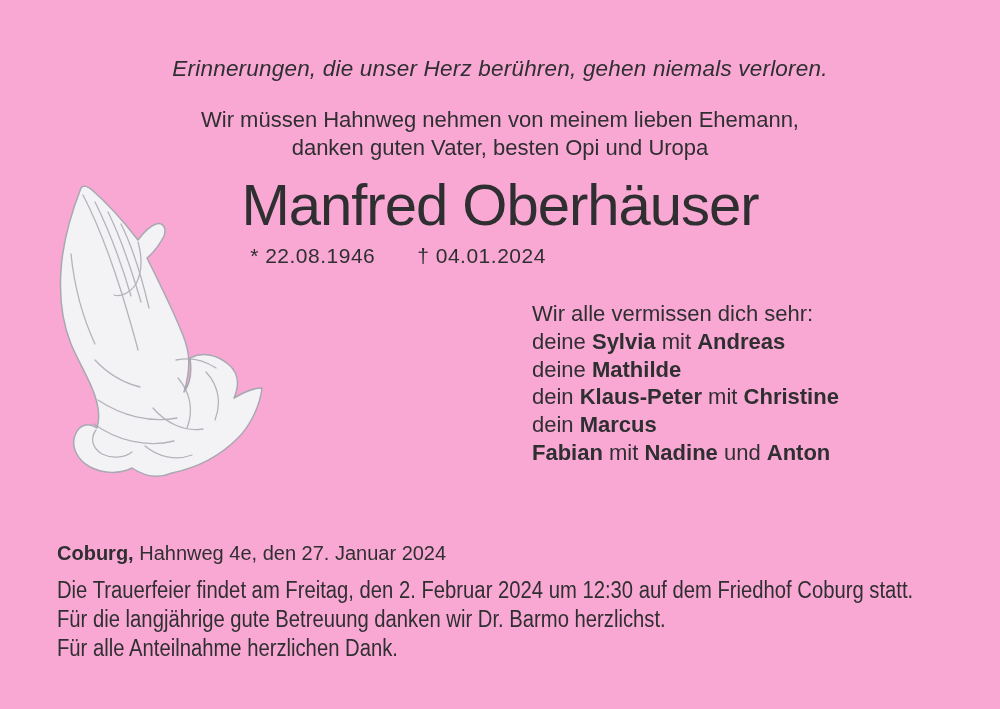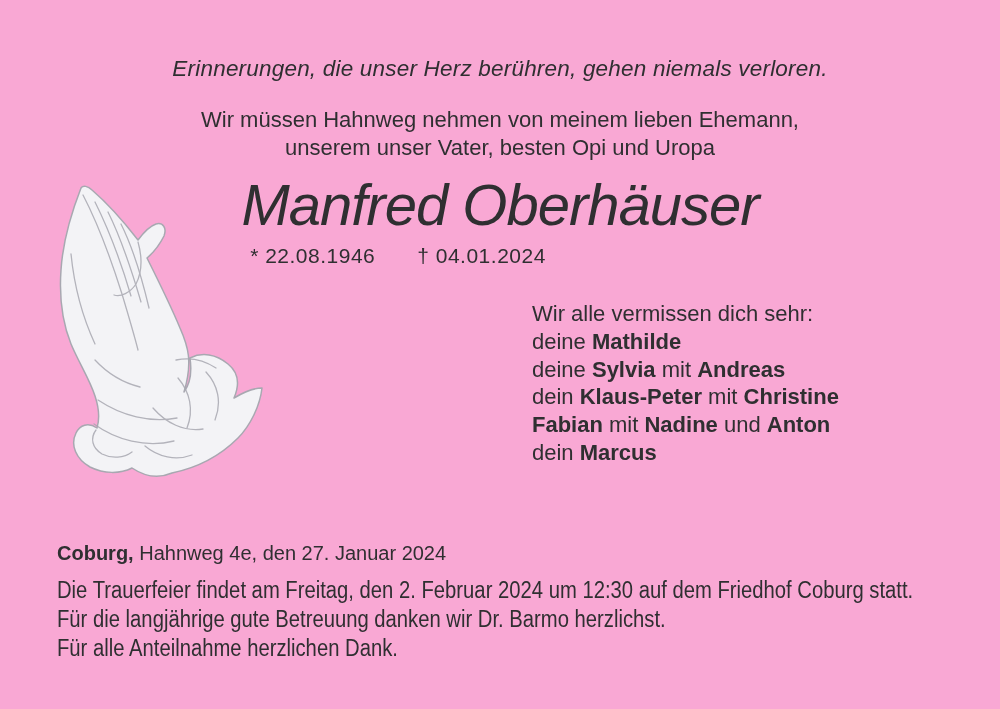--- a/index.html
+++ b/index.html
@@ -38,21 +38,20 @@
     position: absolute;
     top: 176px; left: 0;
     width: 1000px;
     margin: 0;
     text-align: center;
     font-size: 58px;
     font-weight: 400;
     letter-spacing: -1px;
     line-height: 58px;
     white-space: nowrap;
-    font-style: italic;
   }
   .dates {
     position: absolute;
     top: 244px; left: 0;
     width: 796px;
     text-align: center;
     font-size: 21px;
     line-height: 24px;
     letter-spacing: 0.5px;
   }
@@ -91,21 +90,21 @@
 </style>
 </head>
 <body>
 
 <div class="page">
 
   <div class="epigraph">Erinnerungen, die unser Herz berühren, gehen niemals verloren.</div>
 
   <div class="intro">
     <div>Wir müssen Hahnweg nehmen von meinem lieben Ehemann,</div>
-    <div>unserem unser Vater, besten Opi und Uropa</div>
+    <div>danken guten Vater, besten Opi und Uropa</div>
   </div>
 
   <h1 class="name">Manfred Oberhäuser</h1>
 
   <div class="dates">
     <span>* 22.08.1946</span><span class="gap"></span><span>† 04.01.2024</span>
   </div>
 
   <figure class="hands">
     <svg width="218" height="300" viewBox="0 0 218 300" aria-hidden="true">
@@ -156,25 +155,25 @@
         <path d="M156 190 C 168 203, 172 220, 165 238"></path>
         <path d="M103 226 C 116 241, 134 250, 153 247"></path>
         <path d="M95 264 C 108 275, 126 279, 142 273"></path>
         <path d="M126 178 C 140 175, 154 178, 166 186"></path>
       </g>
     </svg>
   </figure>
 
   <div class="mourners">
     <div class="m-intro">Wir alle vermissen dich sehr:</div>
+    <div class="m-line"><span>deine </span><span class="seg-b">Sylvia</span><span> mit </span><span class="seg-b">Andreas</span></div>
     <div class="m-line"><span>deine </span><span class="seg-b">Mathilde</span></div>
-    <div class="m-line"><span>deine </span><span class="seg-b">Sylvia</span><span> mit </span><span class="seg-b">Andreas</span></div>
     <div class="m-line"><span>dein </span><span class="seg-b">Klaus-Peter</span><span> mit </span><span class="seg-b">Christine</span></div>
+    <div class="m-line"><span>dein </span><span class="seg-b">Marcus</span></div>
     <div class="m-line"><span class="seg-b">Fabian</span><span> mit </span><span class="seg-b">Nadine</span><span> und </span><span class="seg-b">Anton</span></div>
-    <div class="m-line"><span>dein </span><span class="seg-b">Marcus</span></div>
   </div>
 
   <div class="city-line"><span class="seg-b">Coburg,</span><span> Hahnweg 4e, den 27. Januar 2024</span></div>
 
   <div class="closing">
     <div>Die Trauerfeier findet am Freitag, den 2. Februar 2024 um 12:30 auf dem Friedhof Coburg statt.</div>
     <div>Für die langjährige gute Betreuung danken wir Dr. Barmo herzlichst.</div>
     <div>Für alle Anteilnahme herzlichen Dank.</div>
   </div>
 

